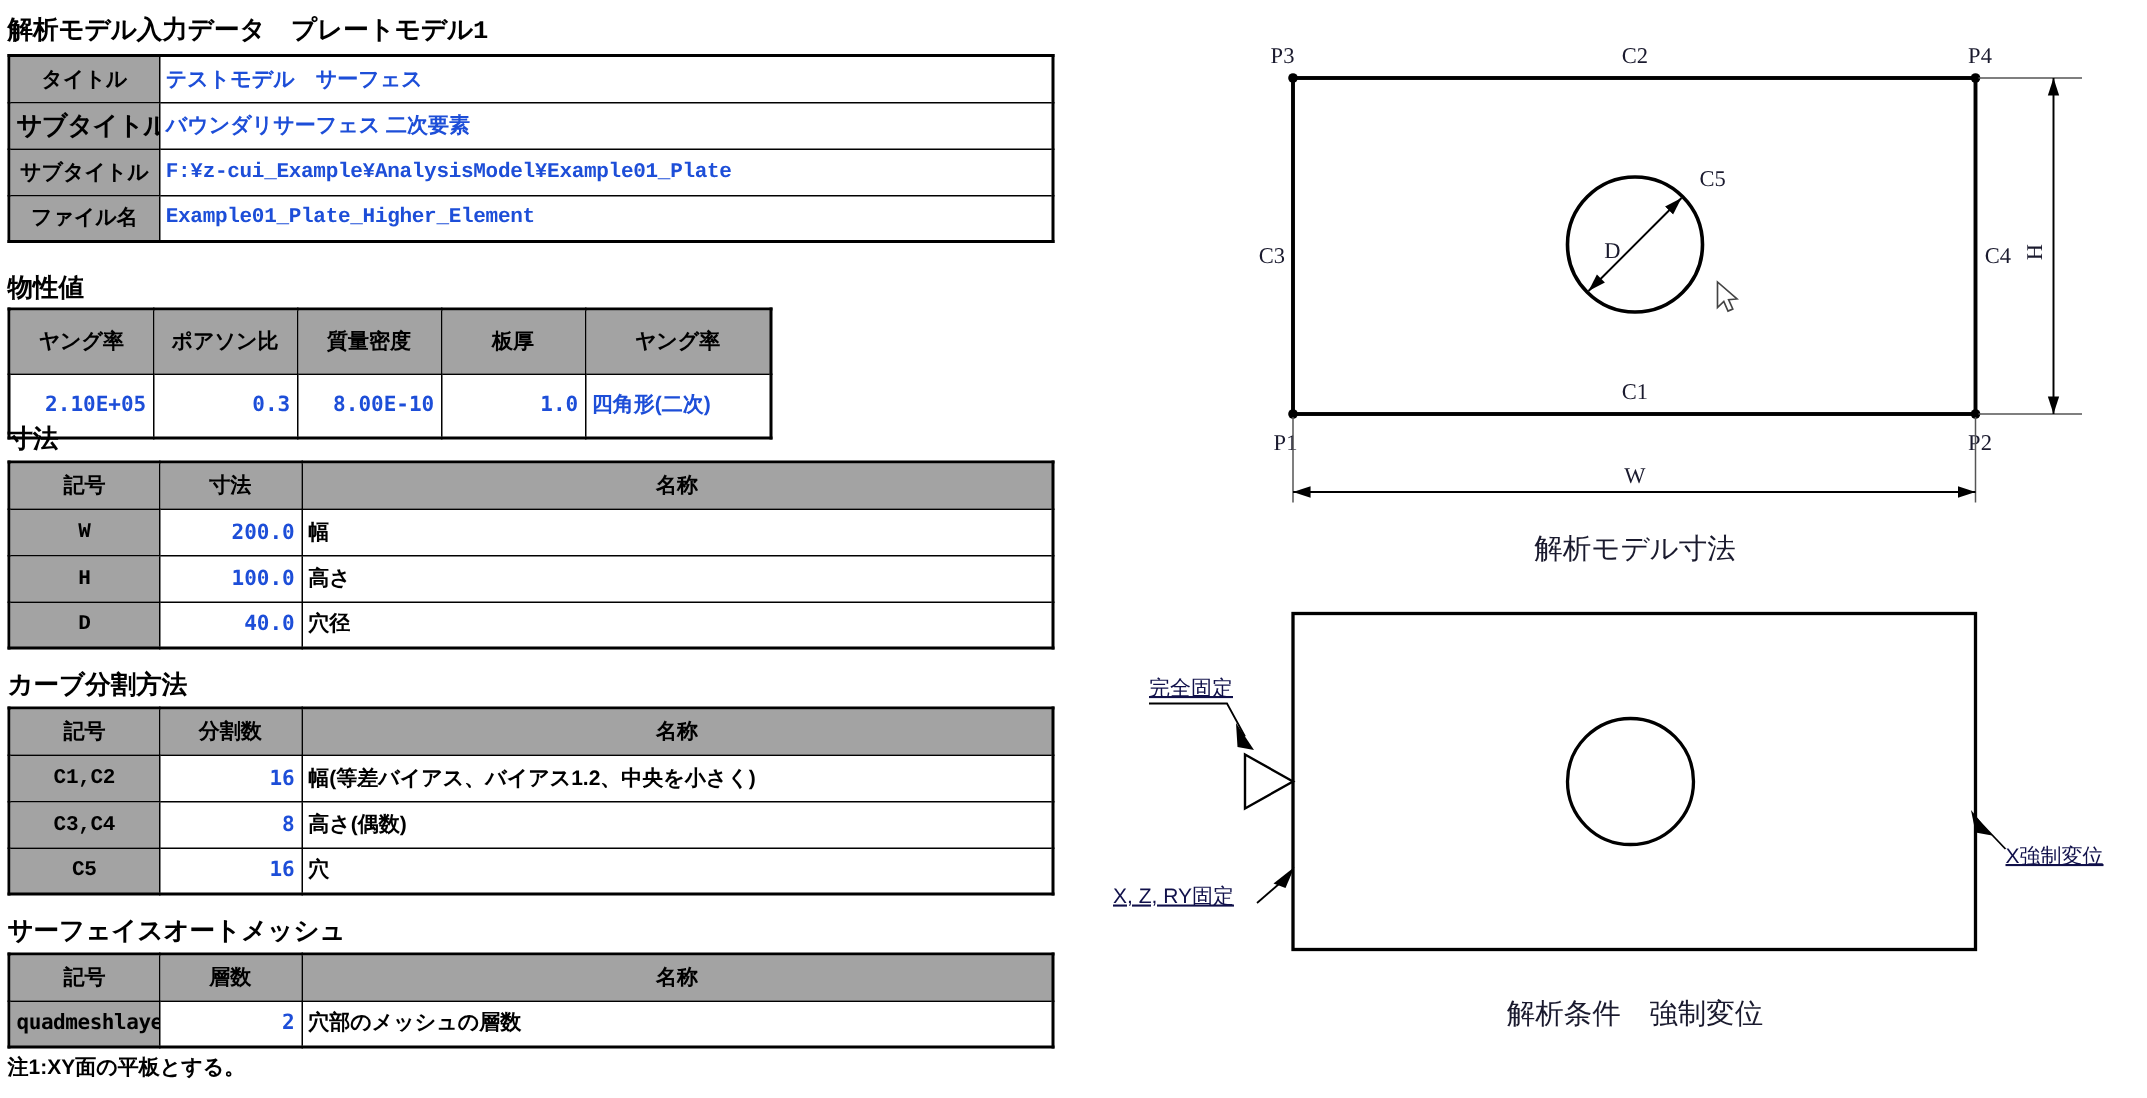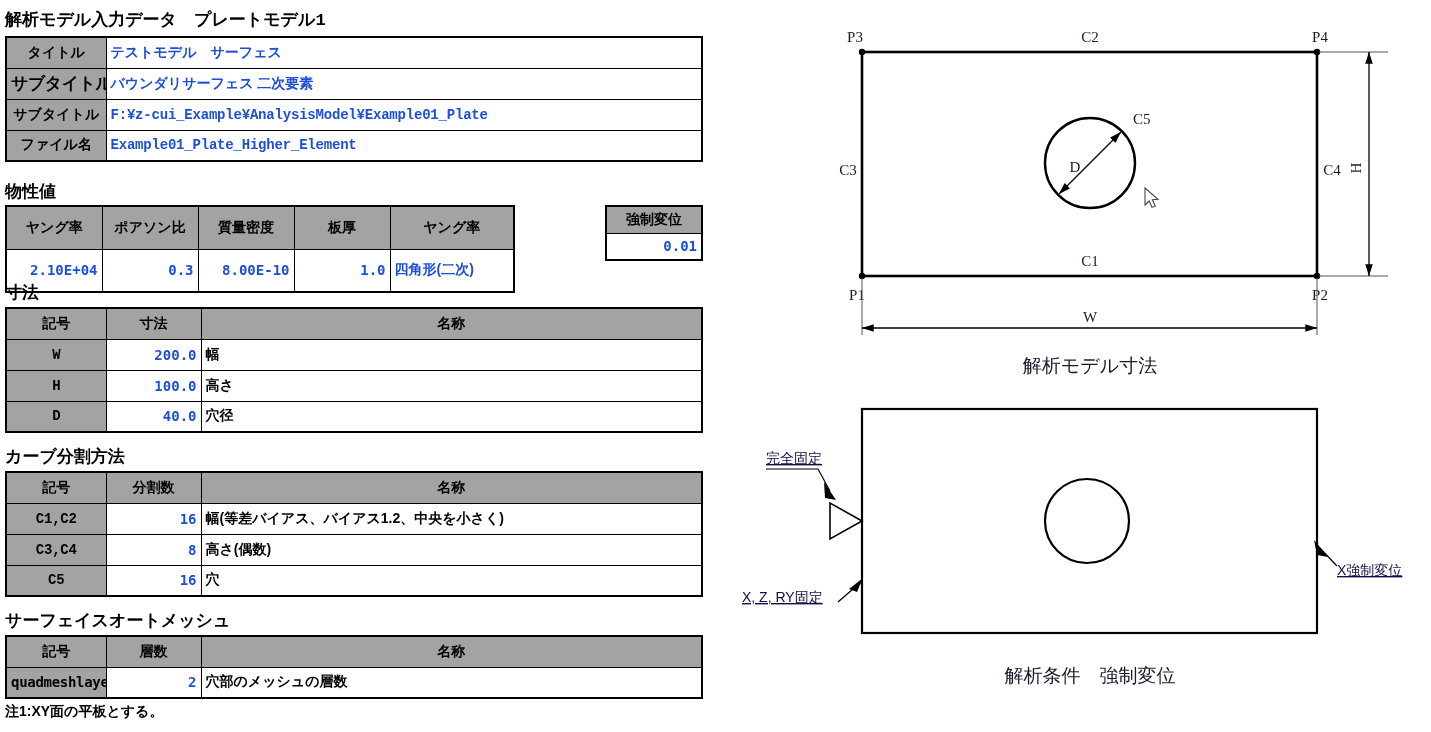--- a/index.html
+++ b/index.html
@@ -173,39 +173,29 @@
     </colgroup>
     <tbody>
         <tr>
       <td class="hdr">ヤング率</td>
       <td class="hdr">ポアソン比</td>
       <td class="hdr">質量密度</td>
       <td class="hdr">板厚</td>
       <td class="hdr">ヤング率</td>
     </tr>
     <tr>
-      <td class="val-red num">2.10E+04</td>
+      <td class="val-red num">2.10E+05</td>
       <td class="val-red num">0.3</td>
       <td class="val-red num">8.00E-10</td>
       <td class="val-red num">1.0</td>
       <td class="val-red left-text">四角形(二次)</td>
     </tr>
   </tbody>
     </table>
 
-  <table class="grid" id="disp-table">
-    <tbody>
-        <tr>
-      <td class="hdr">強制変位</td>
-    </tr>
-    <tr>
-      <td class="val-red num">0.01</td>
-    </tr>
-  </tbody>
-    </table>
 
   <div class="section-title" style="position:absolute;left:5px;top:281px;">寸法</div>
 
   <table class="grid" id="dim-table">
     <colgroup>
         <col style="width:100px">
         <col style="width:95px">
         <col>
       </colgroup>
     <tbody>

